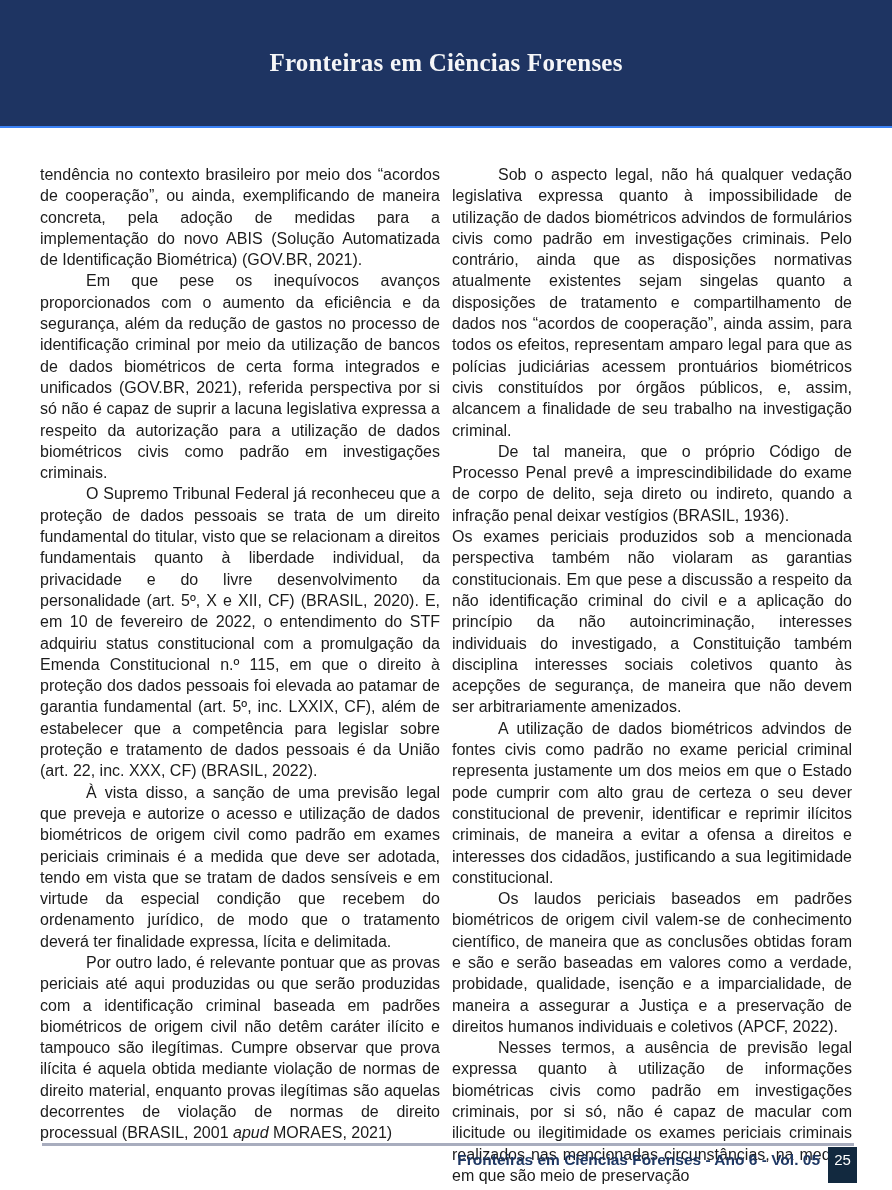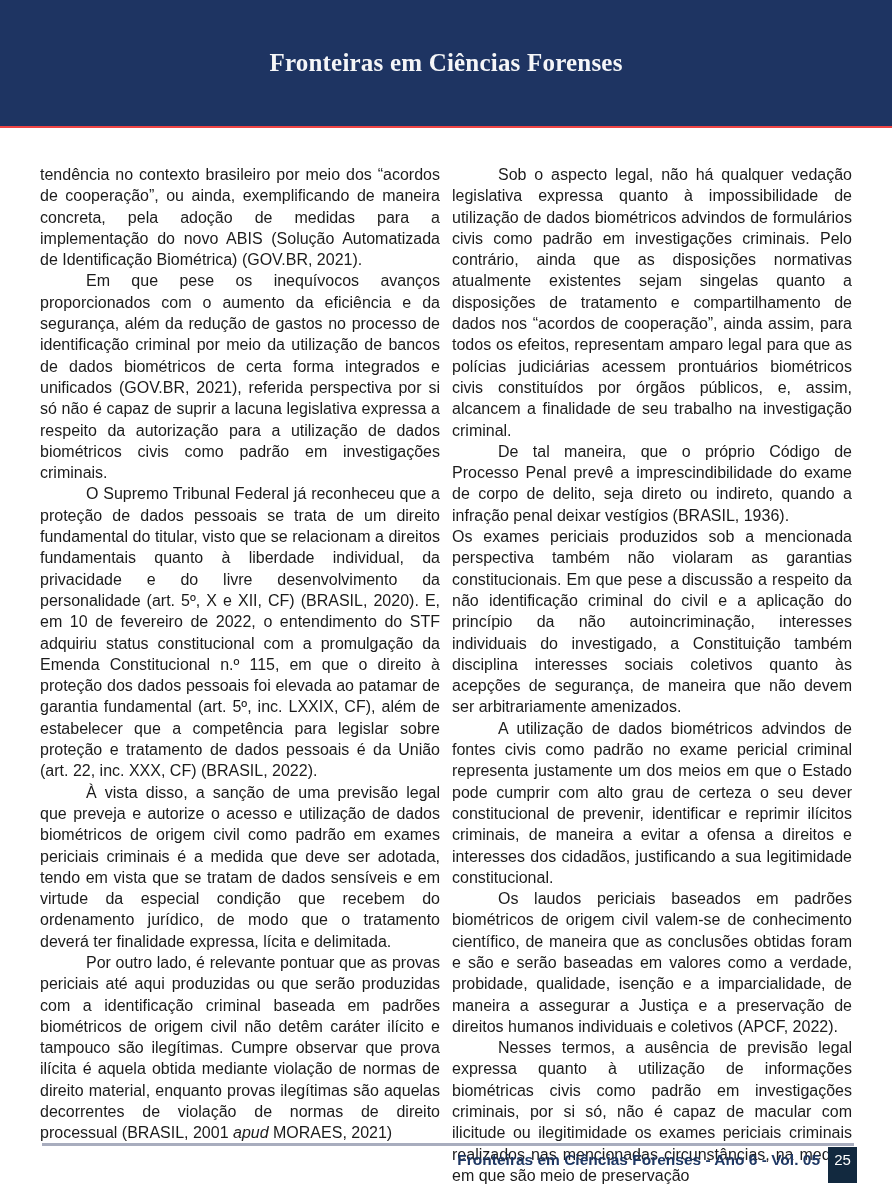--- a/index.html
+++ b/index.html
@@ -8,21 +8,21 @@
     width:892px;height:1190px;
     background:#ffffff;
     overflow:hidden;
     font-family:"Liberation Sans",sans-serif;
     margin:0 auto;
   }
   
   .header-band{
     position:absolute;top:0;left:0;right:0;height:126px;
     background:#1e3462;
-    border-bottom:2px solid #ef4444;
+    border-bottom:2px solid #3b82f6;
     display:flex;align-items:center;justify-content:center;
   }
   .journal-title{
     color:#f5f6f8;
     font-family:"Liberation Serif",serif;
     font-weight:bold;
     font-size:25px;
     letter-spacing:.2px;
   }
   

